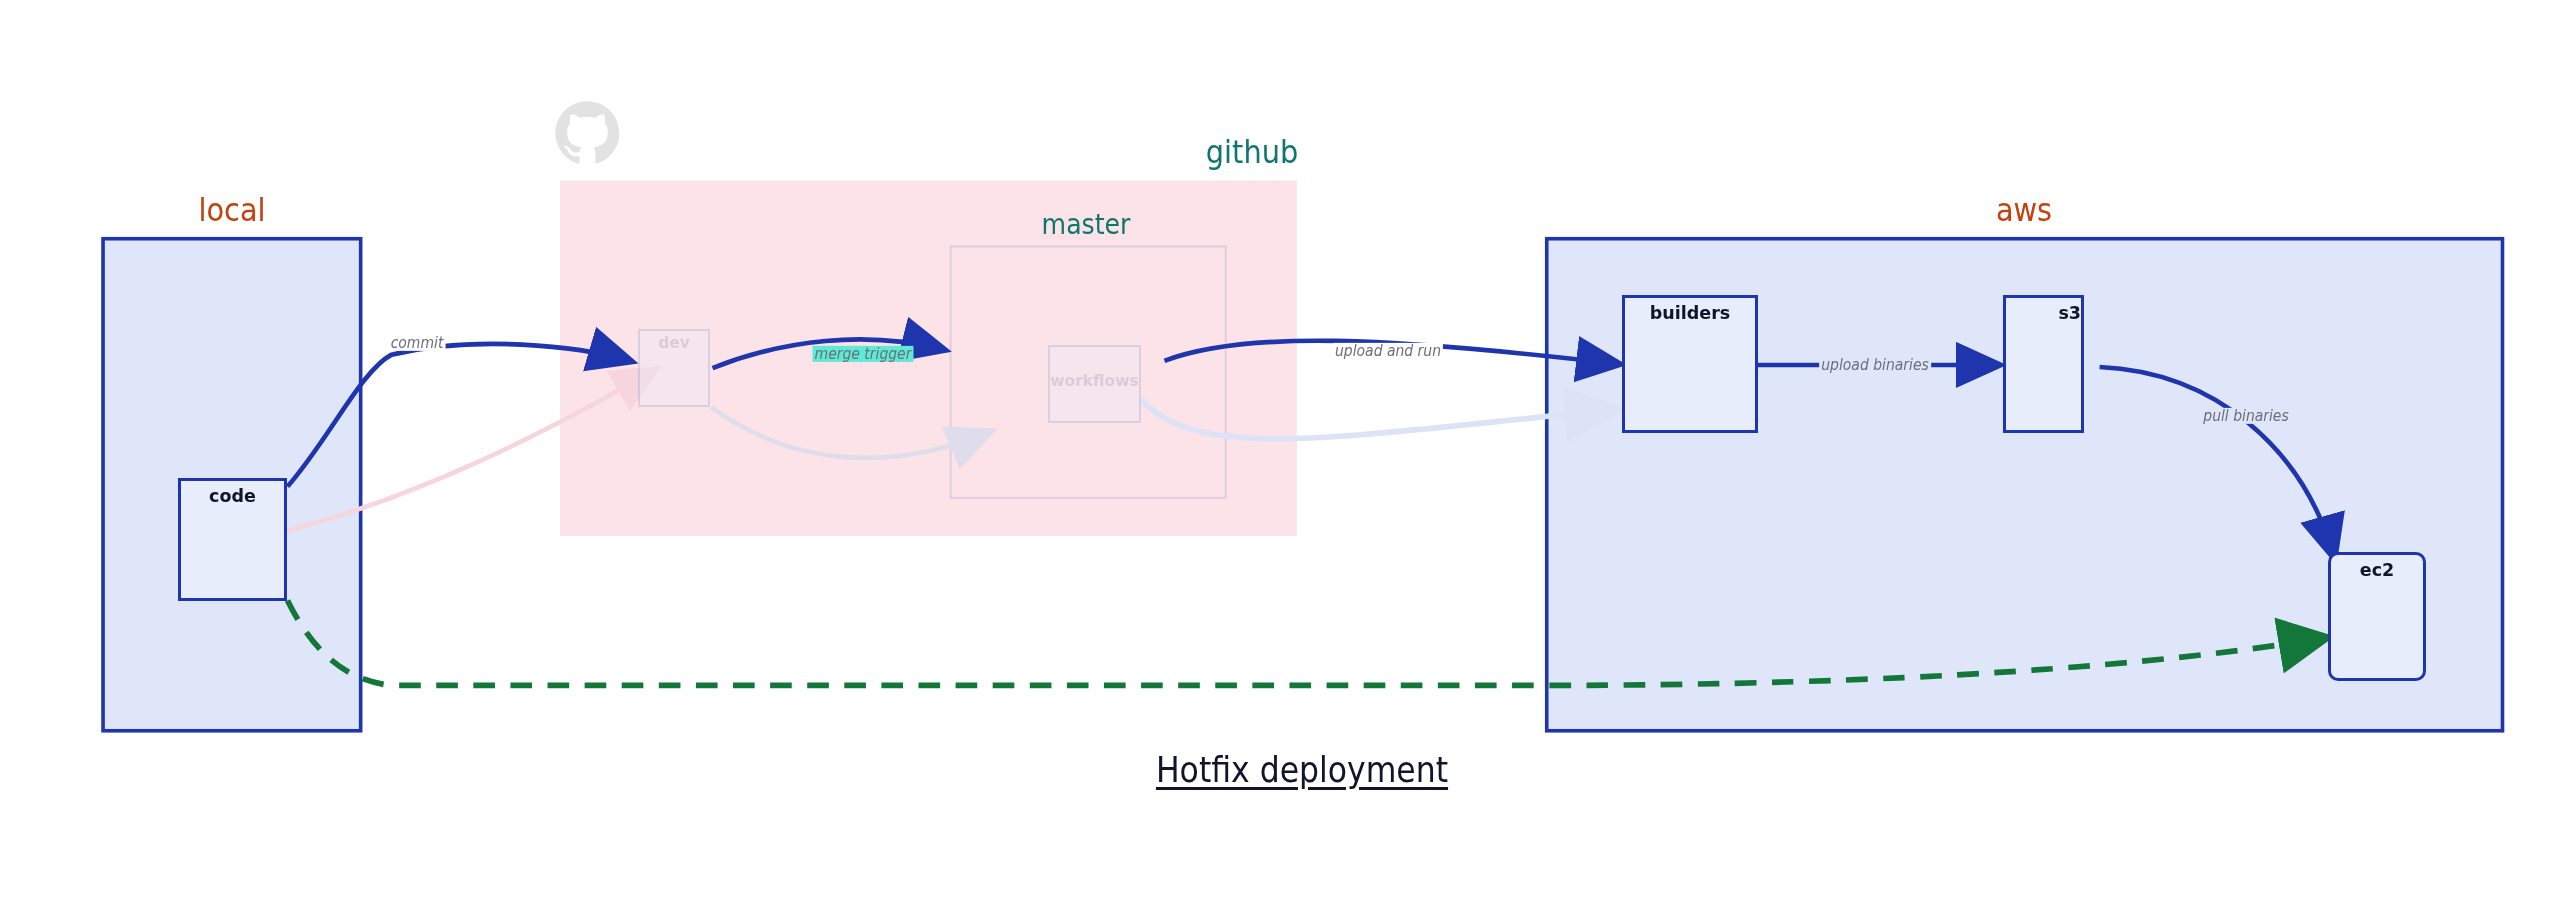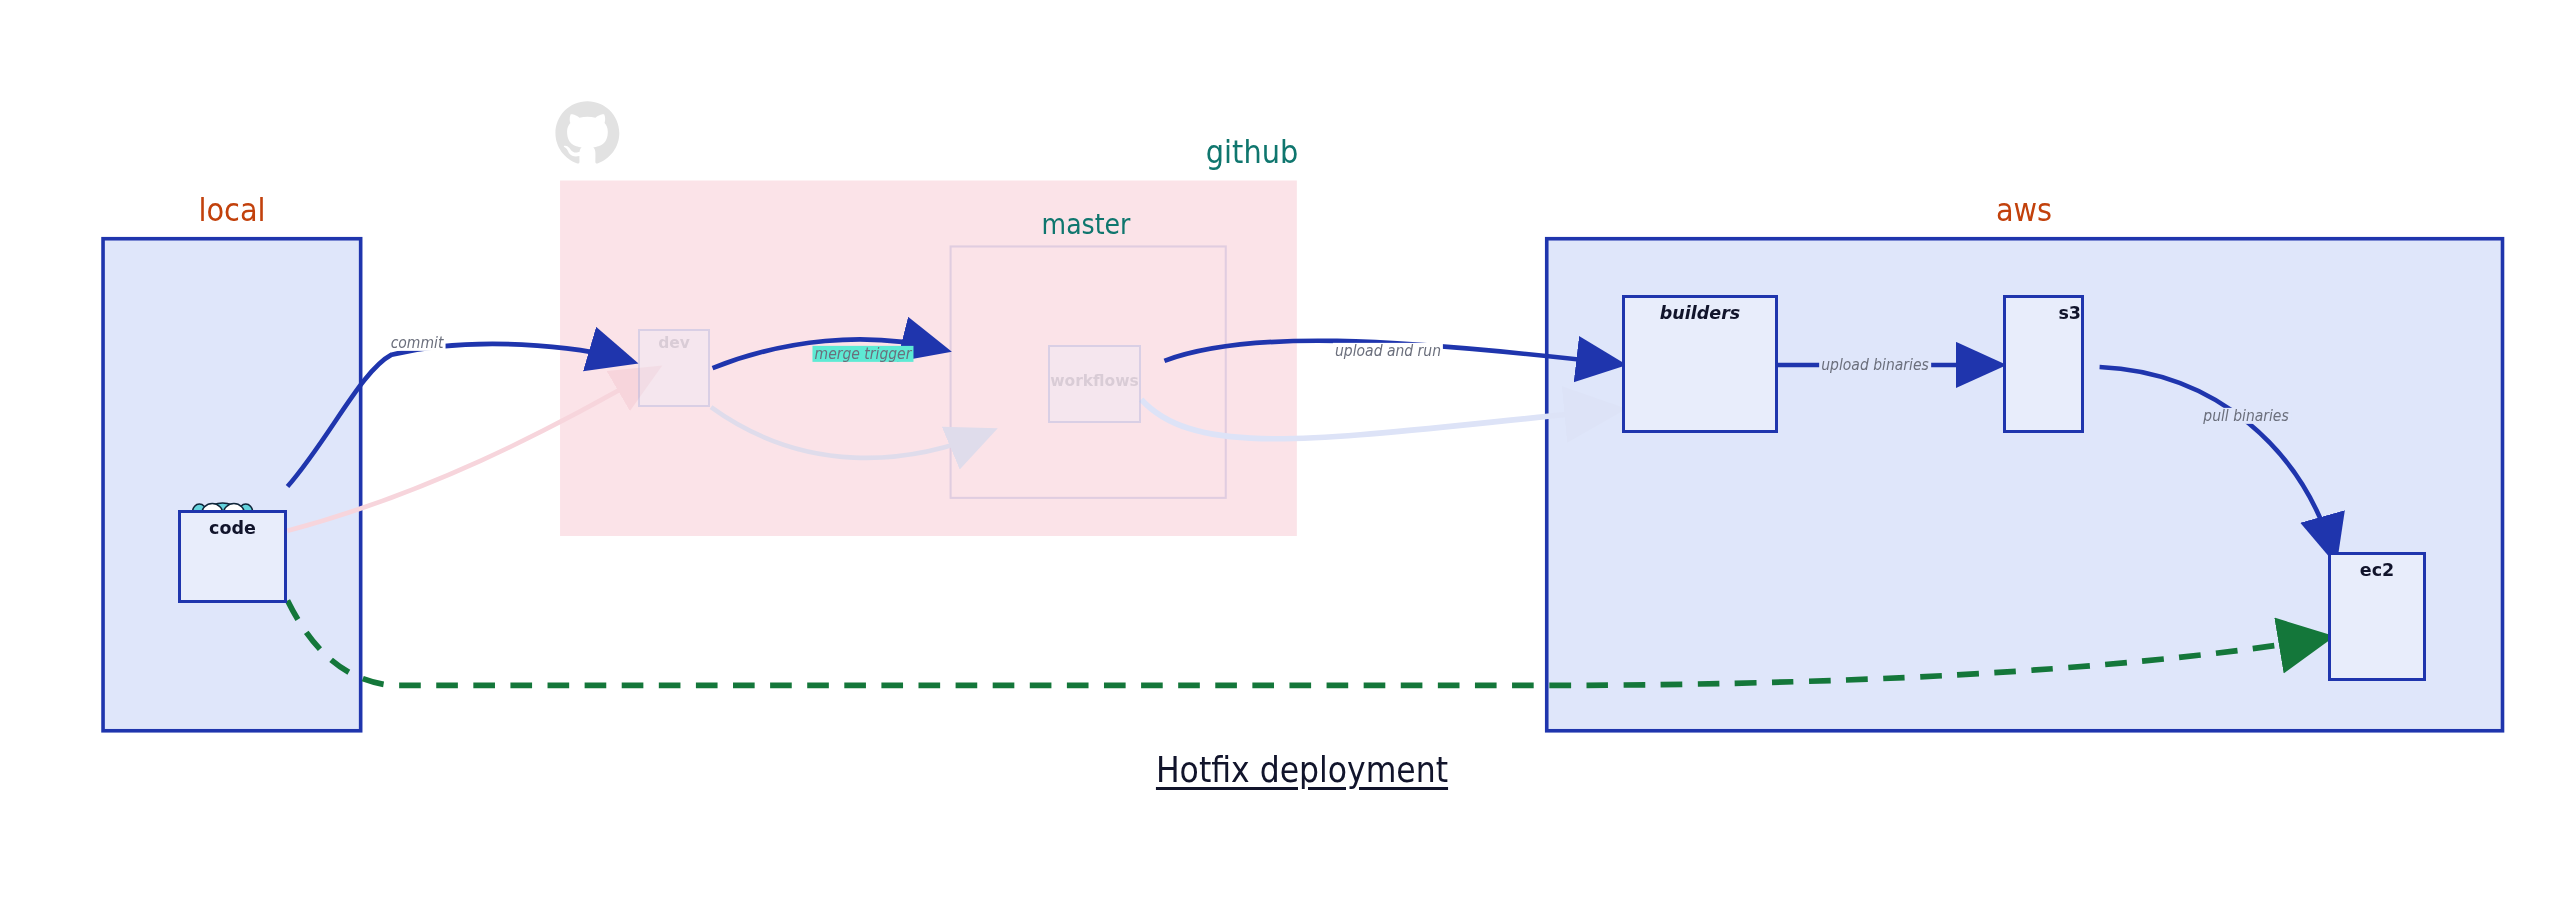--- a/index.html
+++ b/index.html
@@ -196,41 +196,41 @@
         <path d="M4634 1165 h11 M4634 1175 h11 M4634 1185 h11 M4634 1195 h11"></path>
       </g>
     </g>
   </svg>
 
   <div class="grp-label" style="left:232px;top:191px;">local</div>
   <div class="grp-label faded" style="left:1252px;top:133px;">github</div>
   <div class="grp-label" style="left:2024px;top:191px;">aws</div>
   <div class="grp-label faded" style="left:1086px;top:208px;font-size:28px;">master</div>
 
-  <div class="node" style="left:178px;top:478px;width:109px;height:93px;margin-top:32px;">
+  <div class="node" style="left:178px;top:478px;width:109px;height:123px;">
     <div class="node-title">code</div>
   </div>
 
   <div class="node ghost" style="left:638px;top:329px;width:72px;height:78px;">
     <div class="node-title" style="margin-top:5px;">dev</div>
   </div>
 
   <div class="node ghost" style="left:1048px;top:345px;width:93px;height:78px;">
     <div class="node-title" style="margin-top:27px;">workflows</div>
   </div>
 
-  <div class="node" style="left:1622px;top:295px;width:156px;height:138px;font-style:italic;">
+  <div class="node" style="left:1622px;top:295px;width:136px;height:138px;">
     <div class="node-title">builders</div>
   </div>
 
   <div class="node" style="left:2003px;top:295px;width:81px;height:138px;align-items:flex-end;">
     <div class="node-title">s3</div>
   </div>
 
-  <div class="node" style="left:2328px;top:552px;width:98px;height:129px;">
+  <div class="node" style="left:2328px;top:552px;width:98px;height:129px;border-radius:10px;">
     <div class="node-title">ec2</div>
   </div>
 
   <div class="edge-label on-white" style="left:417px;top:343px;">commit</div>
   <div class="edge-label on-pink" style="left:863px;top:354px;">merge trigger</div>
   <div class="edge-label on-white" style="left:1388px;top:351px;">upload and run</div>
   <div class="edge-label on-blue" style="left:1875px;top:365px;">upload binaries</div>
   <div class="edge-label on-blue" style="left:2246px;top:416px;">pull binaries</div>
 
   <div id="diagram-title">Hotfix deployment</div>

